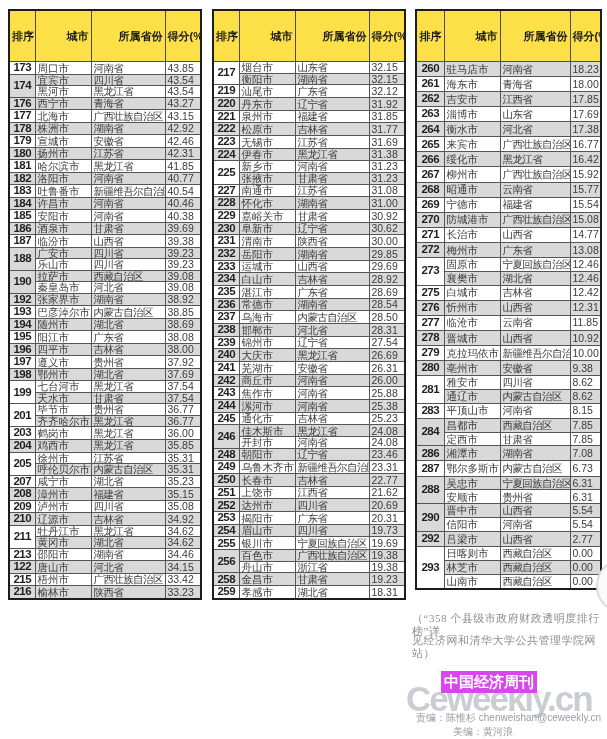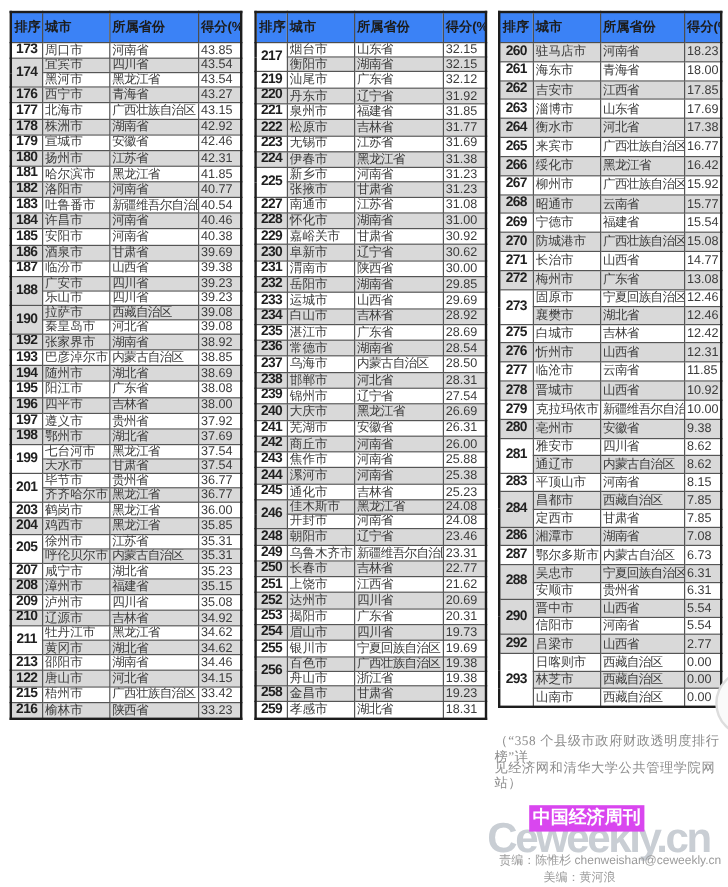--- a/index.html
+++ b/index.html
@@ -12,22 +12,22 @@
   #col0{left:8px;width:192px;}
   #col1{left:212px;width:192px;}
   #col2{left:415px;width:185px;}
   table.rank-table{
     border-collapse:collapse;table-layout:fixed;width:100%;
     border:2px solid #1d1d1d;
   }
   #col0 table,#col1 table{height:591px;}
   #col2 table{height:581px;}
   .rank-table th{
-    background:#3b82f6;color:#1c1c1c;font-weight:bold;font-size:11px;
-    border:1px solid #4d4d4d;text-align:left;padding:2px 2px;height:20px;
+    background:#fde047;color:#1c1c1c;font-weight:bold;font-size:11px;
+    border:1px solid #4d4d4d;text-align:right;padding:15px 2px;height:20px;
     white-space:nowrap;overflow:hidden;line-height:1.1;
   }
   .rank-table td{
     border:1px solid #555;font-size:10.5px;color:#3b3b3b;
     padding:0 2px;white-space:nowrap;line-height:1;vertical-align:middle;
     overflow:hidden;
   }
   .rank-table td.province{letter-spacing:-0.6px;}
   .rank-table td.rank{
     text-align:center;font-weight:bold;font-size:11.5px;color:#1f1f1f;

